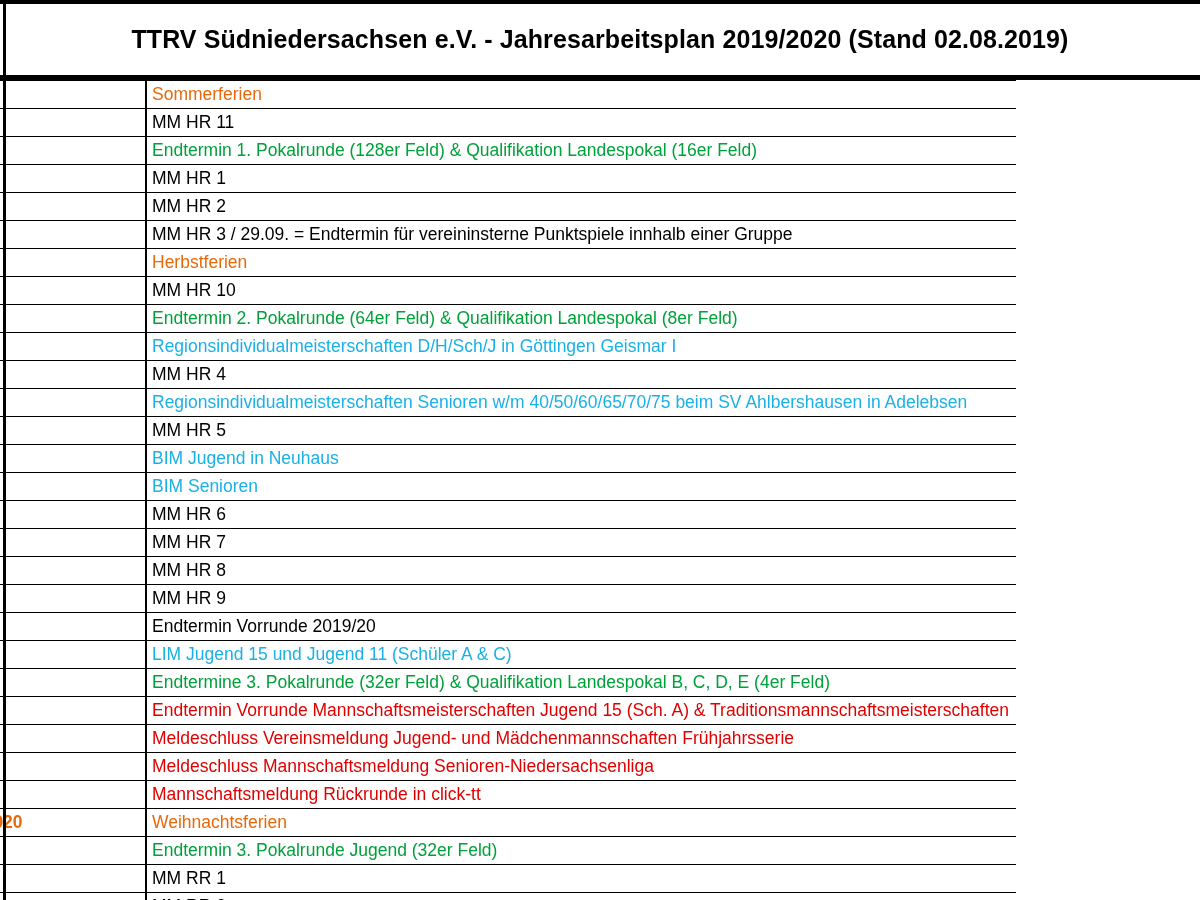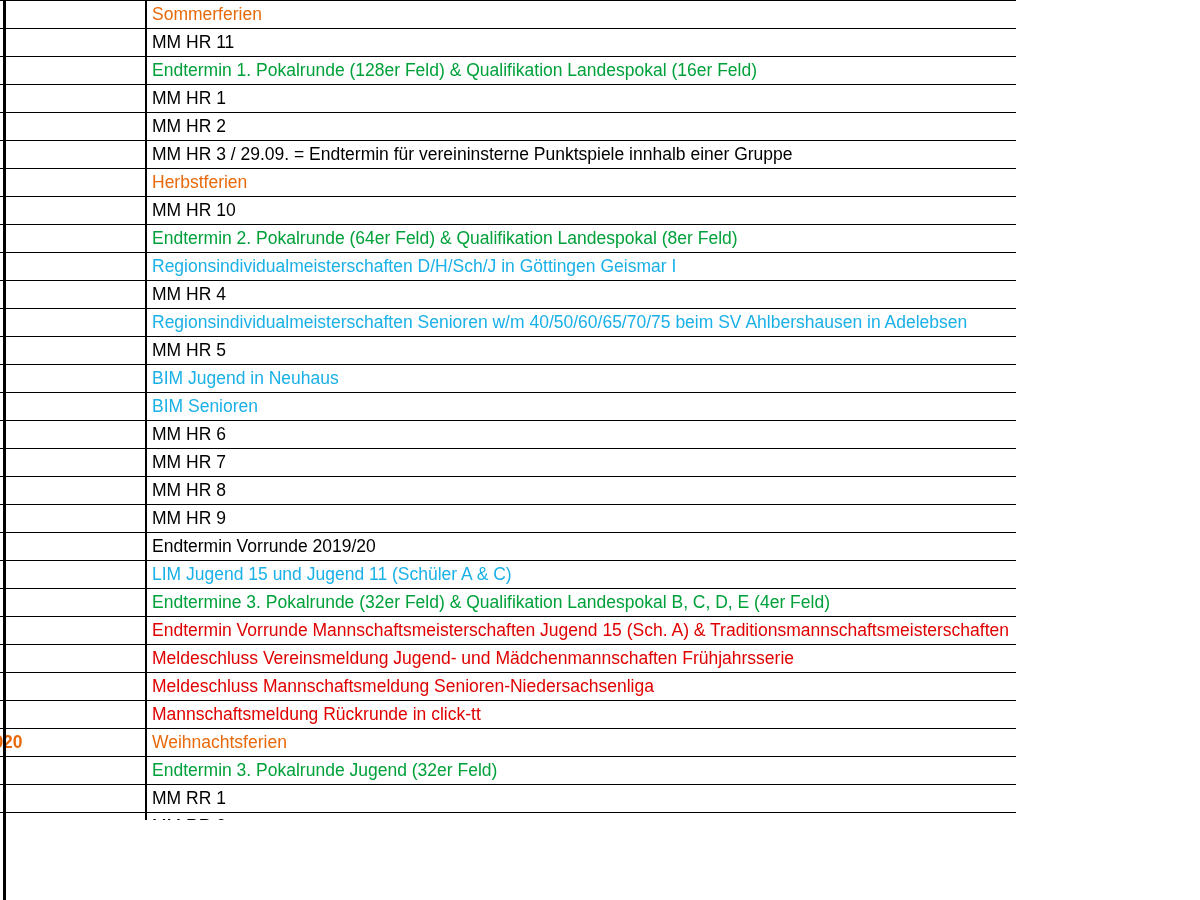--- a/index.html
+++ b/index.html
@@ -89,20 +89,23 @@
   .c-blue   { color: #1ab0e8; }
   .c-red    { color: #e00000; }
 </style>
 </head>
 <body>
 
 <div class="page">
 
   <div class="left-rule"></div>
 
+  <div class="title-band">
+    <div class="title-text">TTRV Südniedersachsen e.V. - Jahresarbeitsplan 2019/2020 (Stand 02.08.2019)</div>
+  </div>
 
   <div class="table-wrap">
     <table class="plan">
       <tbody>
           <tr>
             <td class="date c-orange">8.2019</td>
             <td class="event c-orange">Sommerferien</td>
           </tr>
           <tr>
             <td class="date c-black">019</td>

